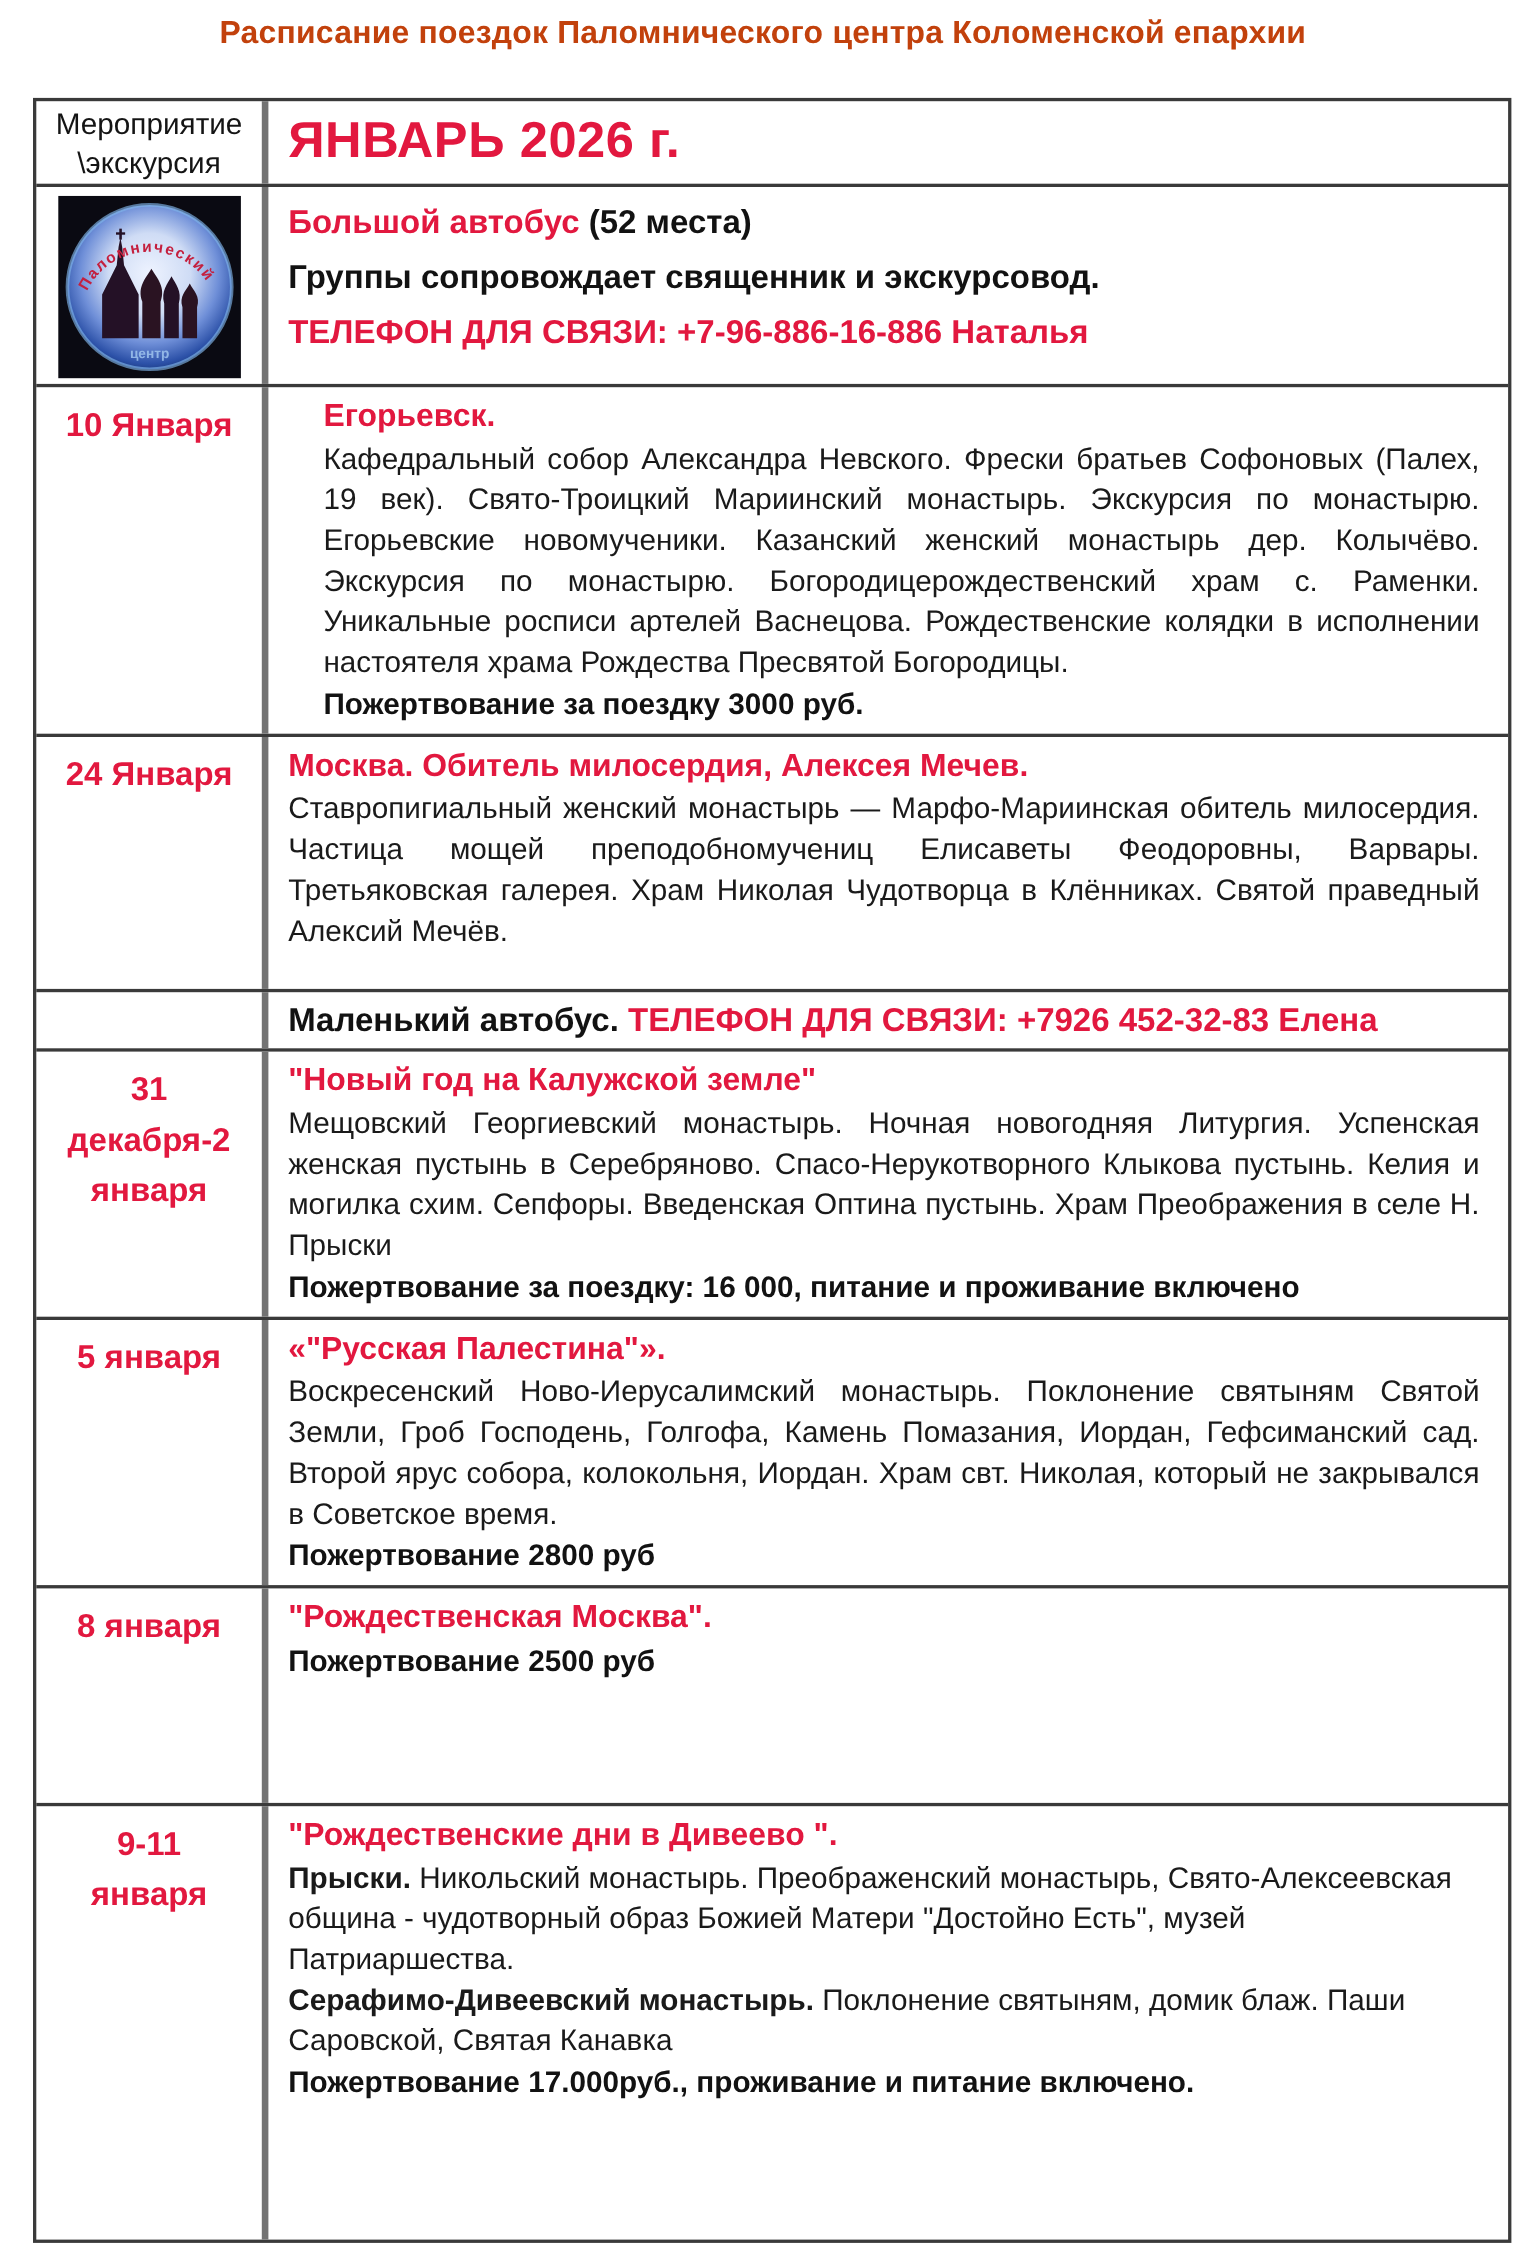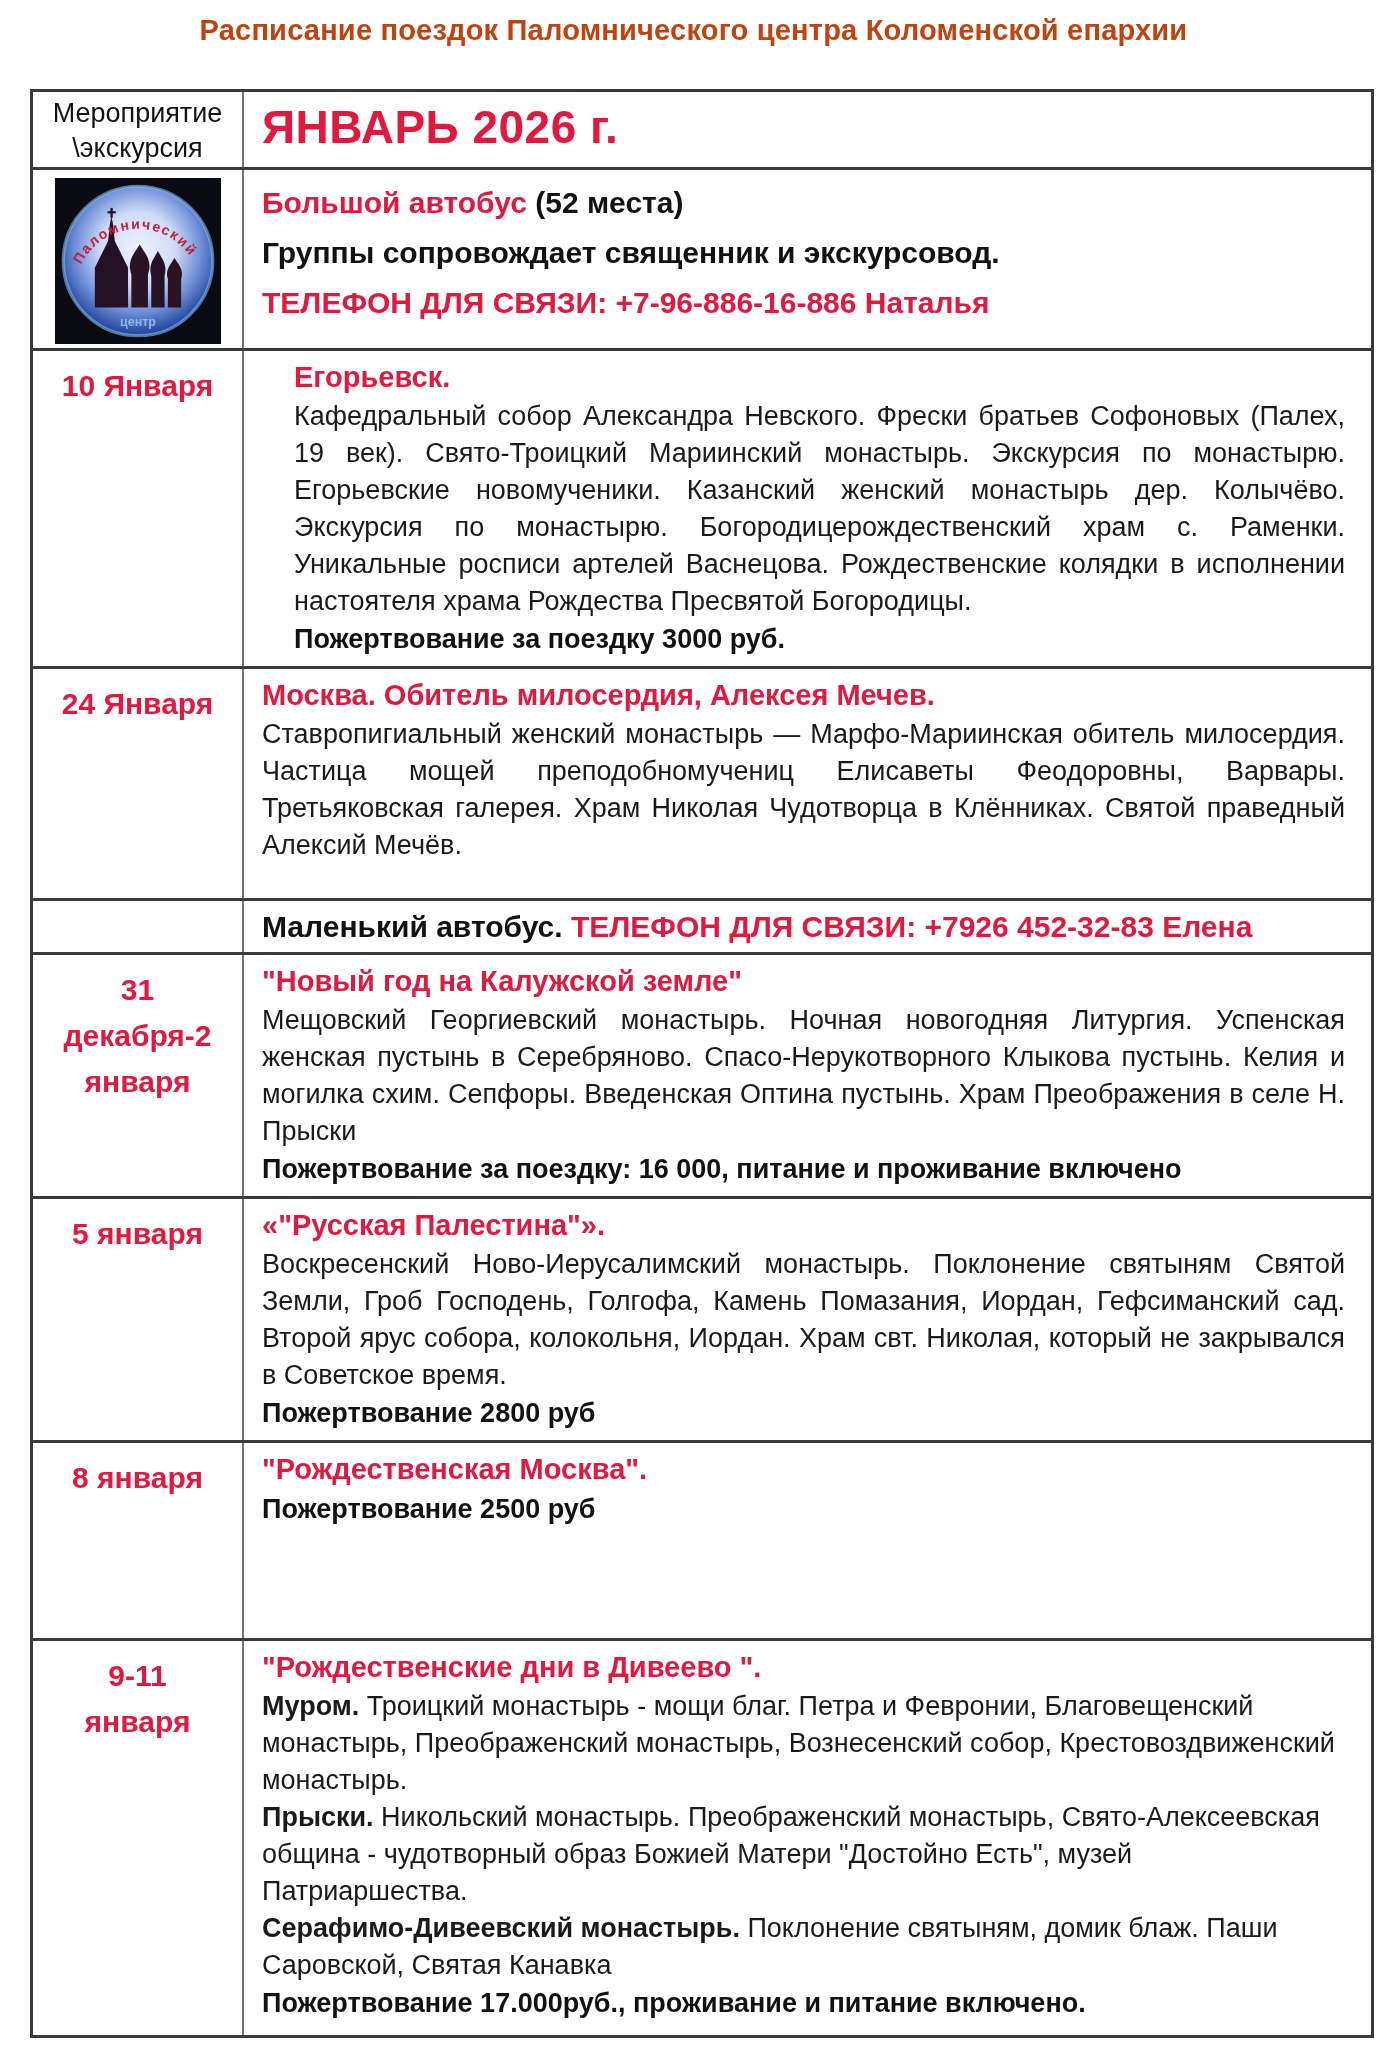--- a/index.html
+++ b/index.html
@@ -28,21 +28,21 @@
     border: 3px solid #3a3a3a;
     box-sizing: border-box;
     background: #fff;
   }
 
   .row { display: flex; border-bottom: 3px solid #3a3a3a; box-sizing: border-box; }
   .row:last-child { border-bottom: none; }
 
   .cell-left {
     width: 211px; flex: none;
-    border-right: 2px solid #737373;
+    border-right: 6px solid #737373;
     box-sizing: border-box;
     text-align: center;
   }
   .cell-main { flex: 1; box-sizing: border-box; padding: 6px 26px 8px 18px; }
 
   
   .row.header { min-height: 78px; }
   .header .cell-left { font-size: 27px; line-height: 35px; padding-top: 4px; color: #141414; }
   .header .cell-main { display: flex; align-items: center; padding-top: 2px; }
   .month-label { color: var(--red); font-weight: bold; font-size: 46px; letter-spacing: 0.5px; }
@@ -215,21 +215,20 @@
     </div>
   </div>
         <div class="row trip">
     <div class="cell-left">
             <div class="date-line">9-11</div>
             <div class="date-line">января</div>
           </div>
     <div class="cell-main">
       <div class="trip-title">"Рождественские дни в Дивеево ".</div>
       <div>
-              <div class="para"><span class="lead">Муром.</span><span> Троицкий монастырь - мощи благ. Петра и Февронии, Благовещенский монастырь, Преображенский монастырь, Вознесенский собор, Крестовоздвиженский монастырь.</span></div>
               <div class="para"><span class="lead">Прыски.</span><span> Никольский монастырь.  Преображенский монастырь, Свято-Алексеевская община - чудотворный образ Божией Матери "Достойно Есть", музей Патриаршества.</span></div>
               <div class="para"><span class="lead">Серафимо-Дивеевский монастырь.</span><span> Поклонение святыням, домик блаж. Паши Саровской, Святая Канавка</span></div>
             </div>
       <div class="donation">Пожертвование 17.000руб., проживание и питание включено.</div>
     </div>
   </div>
       </div>
 
   </div>
 </div>

